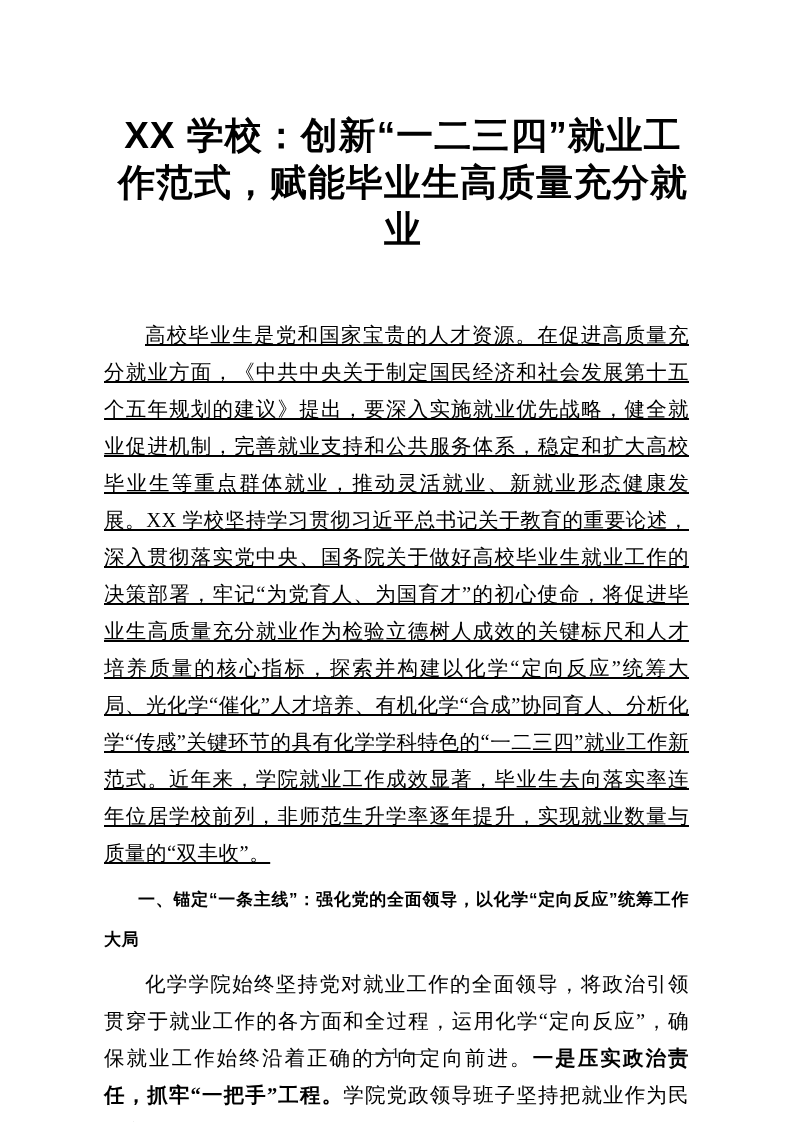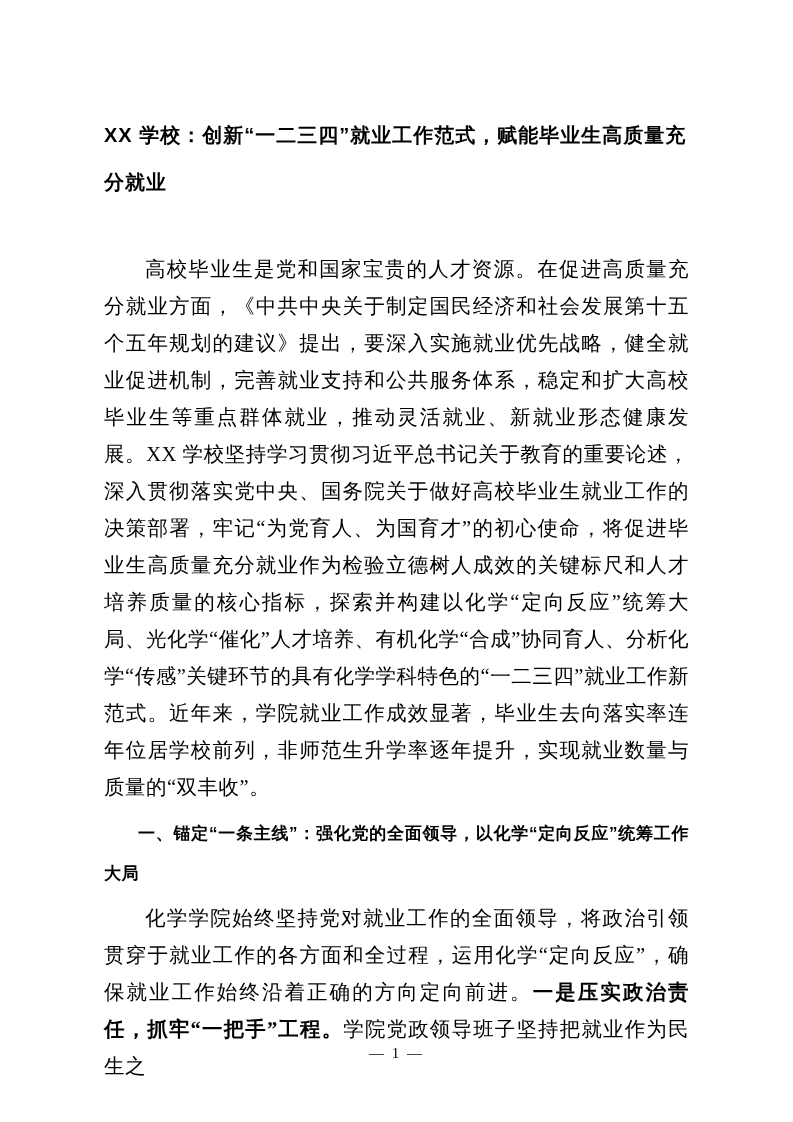--- a/index.html
+++ b/index.html
@@ -14,37 +14,38 @@
     margin: 0 auto;
     background: #ffffff;
     box-sizing: border-box;
     padding: 100px 104px 0 104px;
     font-family: "Liberation Serif", "DejaVu Serif", serif;
     color: #000000;
     overflow: hidden;
   }
   .doc-title {
     font-family: "Liberation Sans", "DejaVu Sans", sans-serif;
-    font-size: 20px;
+    font-size: 37px;
     font-weight: bold;
-    text-align: left;
+    text-align: center;
     line-height: 47px;
-    margin: 12px 0 0 0;
+    margin: 12px 0 0 13px;
     letter-spacing: 1px;
   }
   .body-para {
     font-size: 20.5px;
     line-height: 37px;
     text-align: justify;
     text-indent: 2em;
     margin: 0;
     letter-spacing: 0.5px;
   }
   .first-para {
-    margin-top: 45px;
+    margin-top: 64px;
+    text-decoration: underline;
   }
   .section-heading {
     font-family: "Liberation Sans", "DejaVu Sans", sans-serif;
     font-size: 17px;
     font-weight: bold;
     line-height: 40px;
     text-align: justify;
     text-indent: 2em;
     margin: 8px 0 6px 0;
     letter-spacing: 0.5px;

